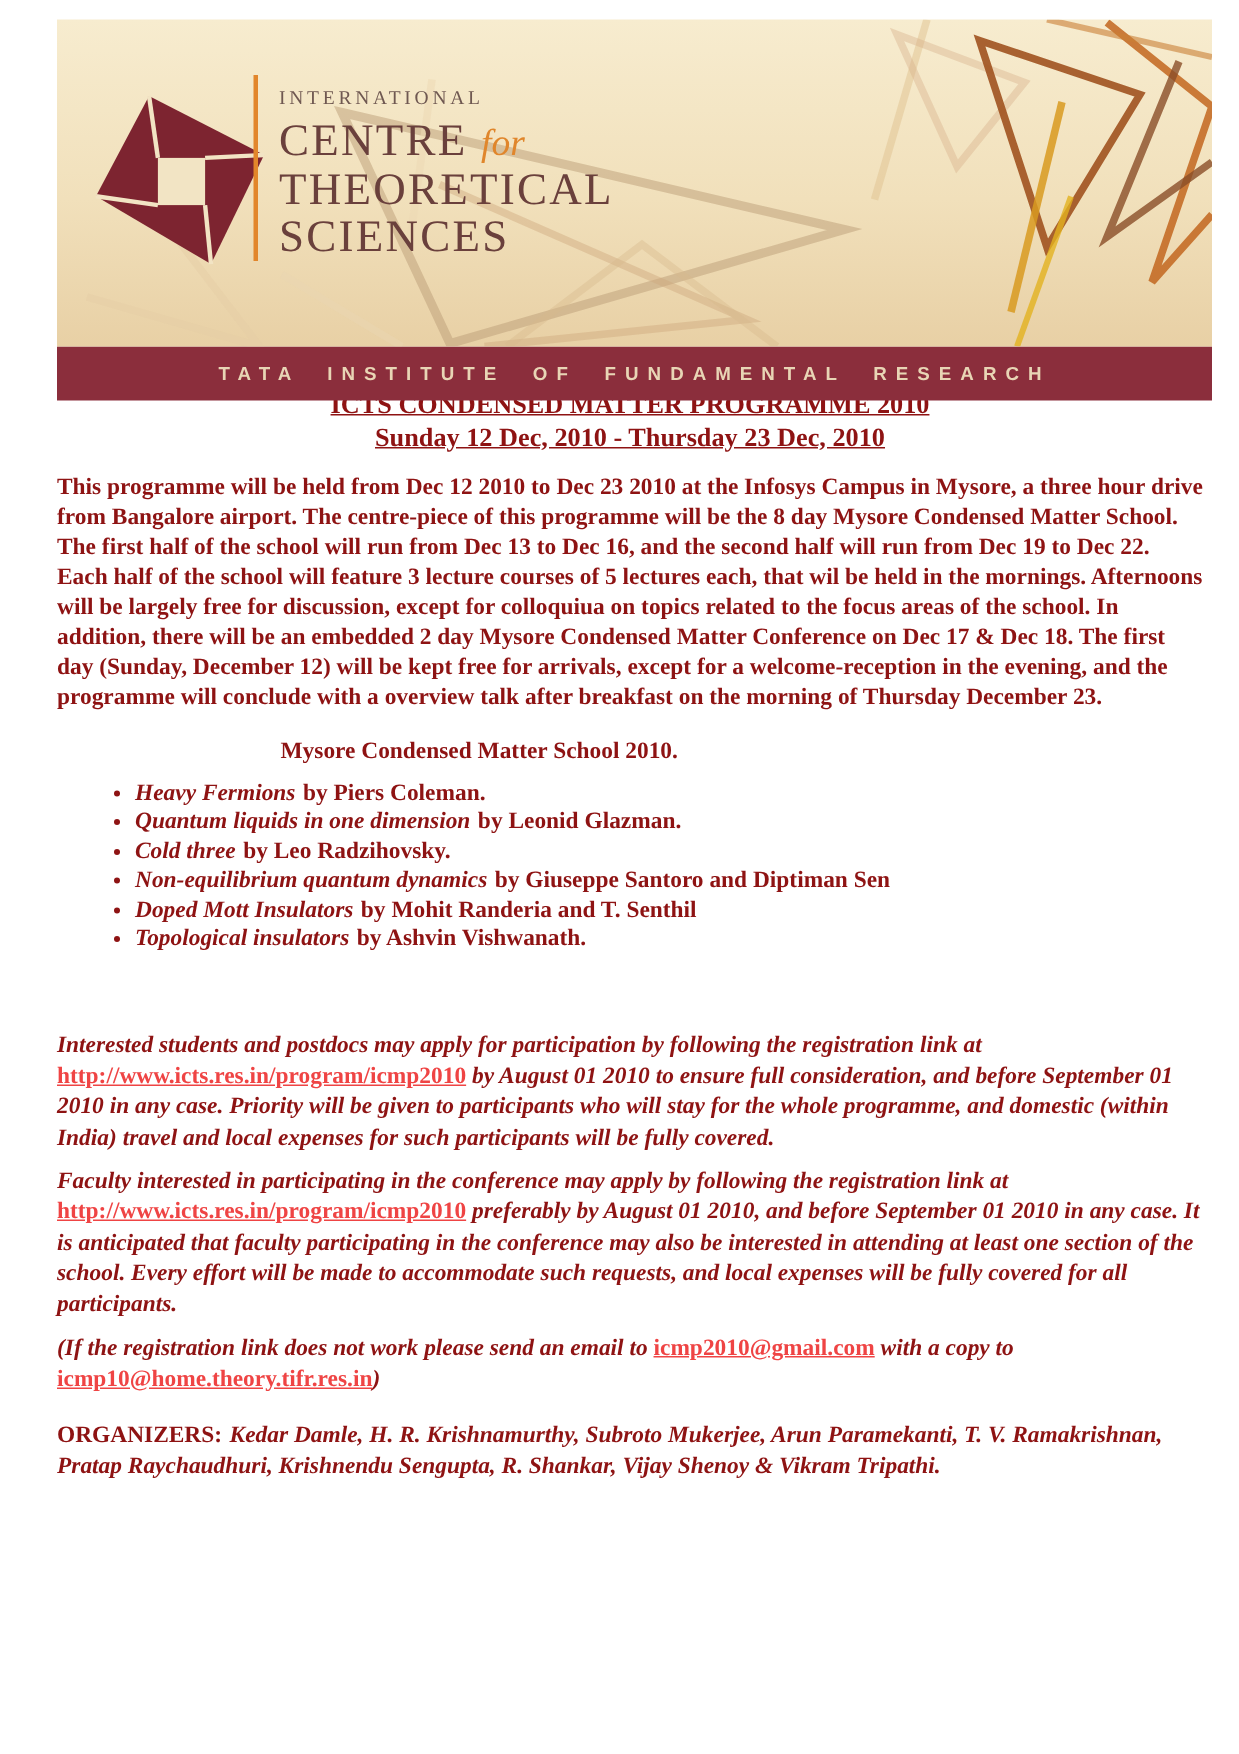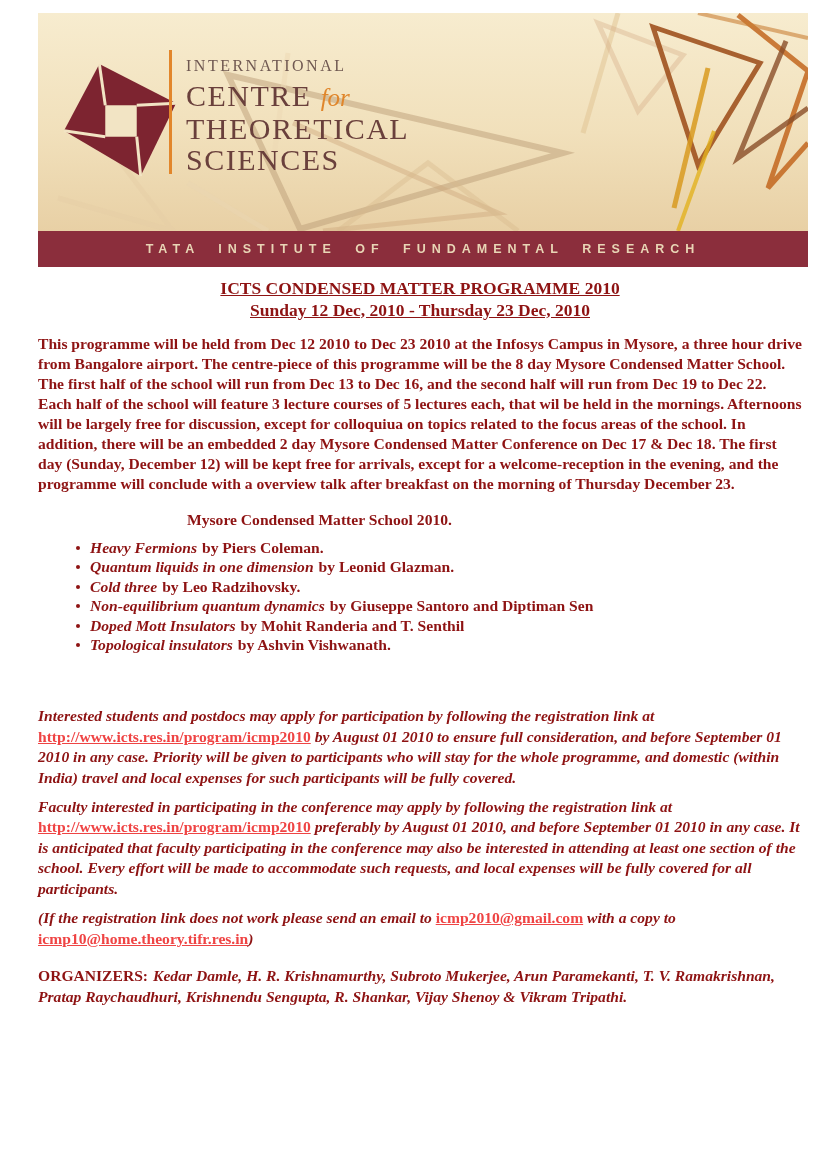--- a/index.html
+++ b/index.html
@@ -13,35 +13,35 @@
   .banner { position: relative; margin: 13px 0 0 38px; width: 770px; height: 246px; }
   .banner-top {
     position: relative; width: 770px; height: 218px; overflow: hidden;
     background: linear-gradient(180deg, #f7eccf 0%, #f1e0bb 55%, #e8d0a5 100%);
   }
   .banner-art { position: absolute; left: 0; top: 0; width: 770px; height: 218px; }
   .logo-mark { position: absolute; left: 24px; top: 49px; width: 118px; height: 118px; }
   .logo-divider { position: absolute; left: 131px; top: 37px; width: 3px; height: 124px; background: #E2862B; }
   .logo-text { position: absolute; left: 148px; top: 44px; color: #6A403C; }
   .logo-line-sm {
-    font-size: 16px; letter-spacing: 2.5px; color: #6F5851;
+    font-size: 13px; letter-spacing: 2.5px; color: #6F5851;
     margin-bottom: 5px; font-weight: normal;
   }
   .logo-line-lg { font-size: 30px; line-height: 31px; letter-spacing: 1.5px; }
   .logo-for { font-style: italic; color: #E0862B; font-size: 25px; letter-spacing: 0; }
   .tifr-bar {
     width: 770px; height: 36px; background: #8B2E3C;
     display: flex; align-items: center; justify-content: center;
     color: #E8D5B5; font-family: "Liberation Sans", sans-serif;
     font-size: 12.5px; font-weight: bold; letter-spacing: 6px; word-spacing: 9px;
   }
 
   
   .content { margin: 0 24px 0 38px; color: #8E1313; font-weight: bold; }
-  .title-block { margin-top: 19px; text-align: center; font-size: 17.5px; line-height: 21.5px; }
+  .title-block { text-align: center; font-size: 17.5px; line-height: 21.5px; }
   .title-block div { text-decoration: underline; }
 
   .intro { margin: 13px 0 0 0; width: 766px; font-size: 15.6px; line-height: 20px; }
 
   .school-heading { margin: 17px 0 0 149px; font-size: 15.6px; }
 
   ul.courses { margin: 9px 0 0 0; padding: 0; list-style: none; }
   ul.courses li { position: relative; padding-left: 52px; font-size: 15.6px; line-height: 19.4px; }
   ul.courses li::before {
     content: ""; position: absolute; left: 38px; top: 8px;

